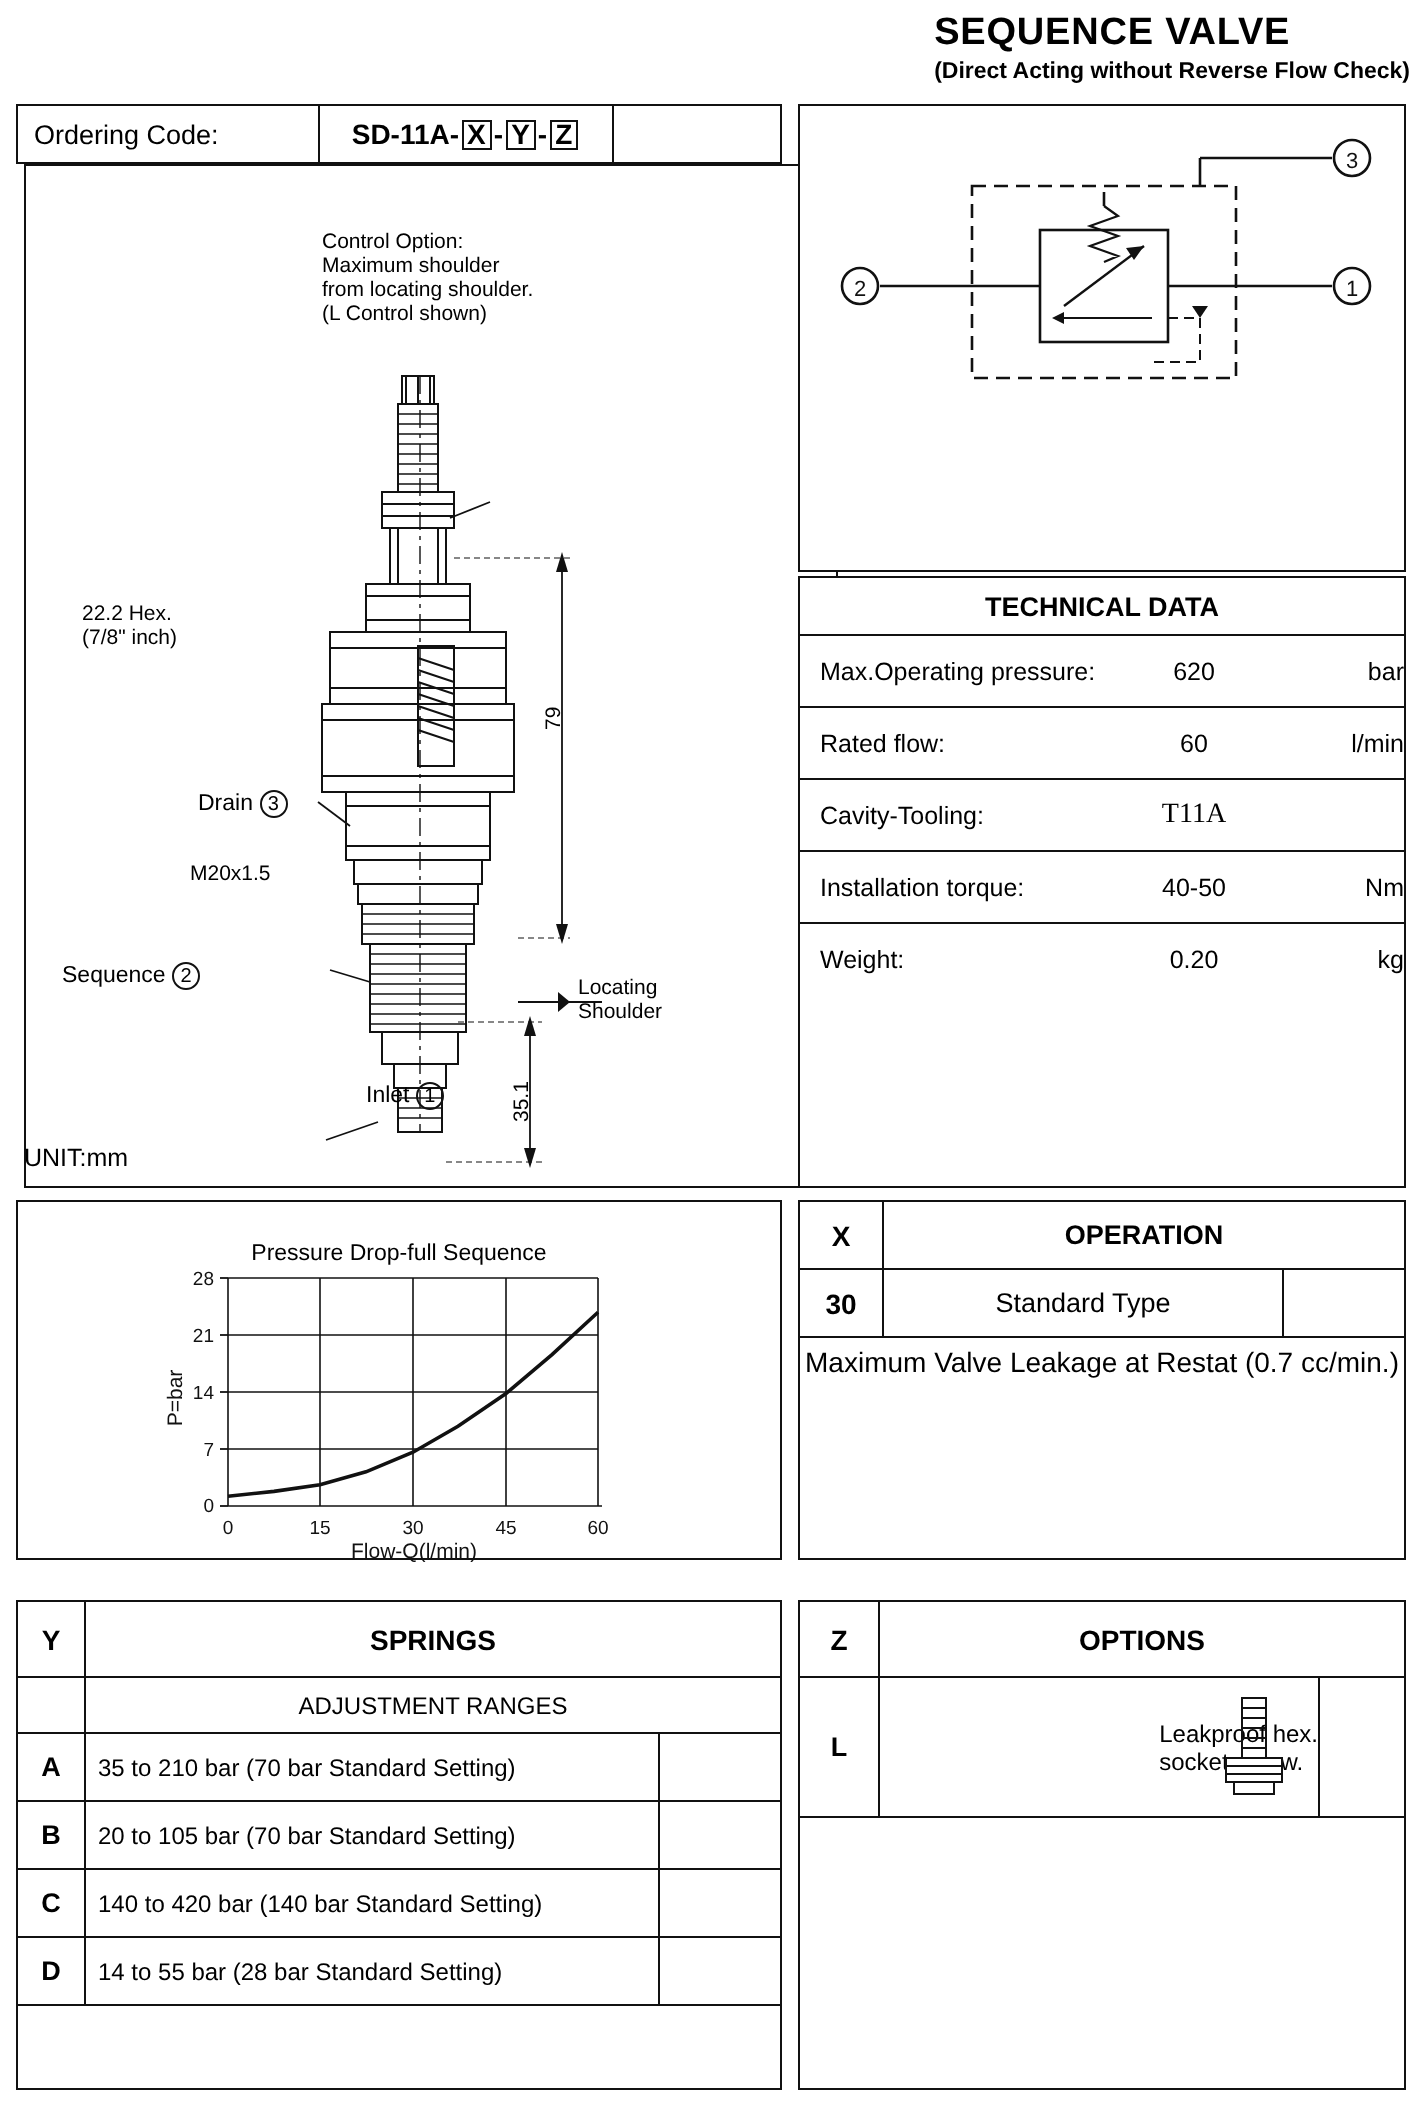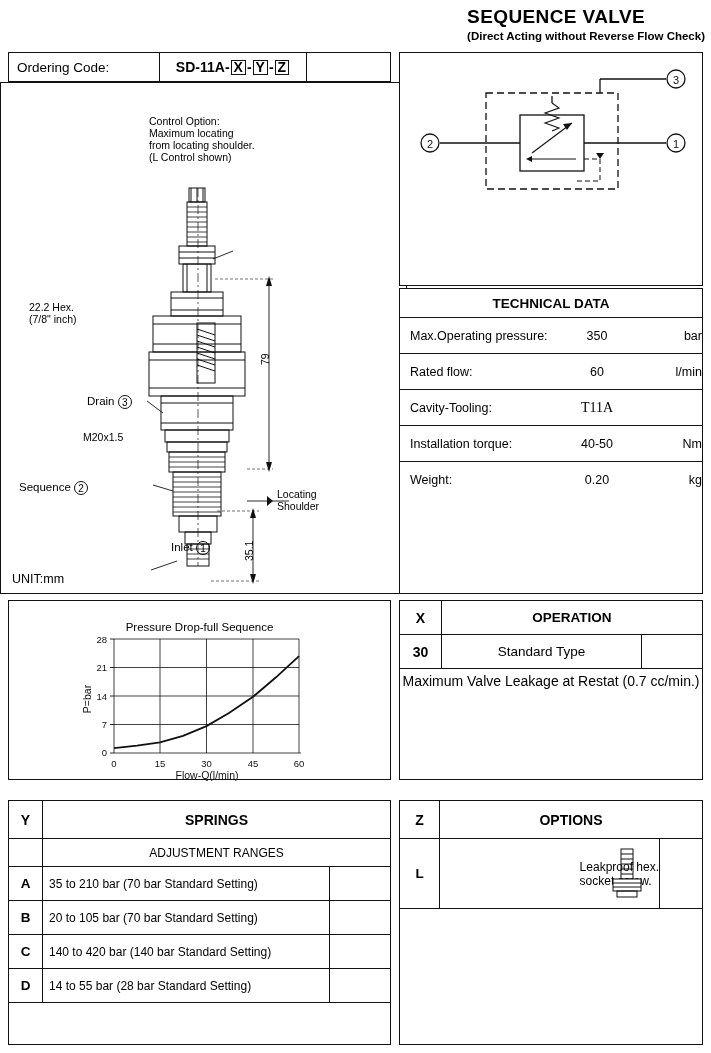--- a/index.html
+++ b/index.html
@@ -26,21 +26,21 @@
   #ordering { left:8px; top:52px; width:383px; height:30px; }
   #ordering .inner { display:flex; height:100%; align-items:stretch; }
   .oc-label { display:flex; align-items:center; padding-left:8px; font-size:13.5px; width:150px; }
   .oc-code { border-left:1.5px solid #111; border-right:1.5px solid #111;
              display:flex; align-items:center; justify-content:center; width:148px;
              font-size:14px; font-weight:bold; }
   .oc-code .v { display:inline-block; border:1.2px solid #111; padding:0 2px; margin:0 1px; line-height:13px; }
   .oc-rest { flex:1; }
 
   
-  #drawing { left:0; top:82px; width:407px; height:512px; }
+  #drawing { left:12px; top:82px; width:407px; height:512px; }
   #drawing svg { position:absolute; left:0; top:0; }
   .lbl { position:absolute; font-size:11.5px; line-height:13px; }
   .lbl.sm { font-size:10.5px; line-height:12px; }
   .circnum { display:inline-block; width:14px; height:14px; border:1.2px solid #111;
              border-radius:50%; text-align:center; font-size:10px; line-height:13px;
              vertical-align:middle; }
   #unit { position:absolute; left:12px; top:572px; font-size:12.5px; }
 
   
   #symbol { left:399px; top:52px; width:304px; height:234px; }
@@ -217,21 +217,21 @@
         <path d="M249 491 L252 501 L255 491 Z" fill="#111" stroke="none"></path>
         <line x1="216" y1="428" x2="258" y2="428" stroke-width="0.6" stroke-dasharray="3,2"></line>
         <line x1="210" y1="498" x2="258" y2="498" stroke-width="0.6" stroke-dasharray="3,2"></line>
 
         <path d="M272 418 L266 413 L266 423 Z" fill="#111" stroke="none"></path>
       </g>
     </svg>
 
     <div class="lbl sm" style="left:148px; top:32px; width:125px;">
       <div>Control Option:</div>
-      <div>Maximum locating</div>
+      <div>Maximum shoulder</div>
       <div>from locating shoulder.</div>
       <div>(L Control shown)</div>
     </div>
 
     <div class="lbl sm" style="left:28px; top:218px;">
       <div>22.2  Hex.</div>
       <div>(7/8" inch)</div>
     </div>
 
     <div class="lbl" style="left:86px; top:312px;">
@@ -296,21 +296,21 @@
       <text x="30" y="95" text-anchor="middle" font-family="Liberation Sans, sans-serif" font-size="11" fill="#111">2</text>
       <text x="276" y="31" text-anchor="middle" font-family="Liberation Sans, sans-serif" font-size="11" fill="#111">3</text>
     </svg>
   </div>
 
   <div class="bx" id="tech">
     <div class="td-title">TECHNICAL DATA</div>
 
     <div class="td-row">
       <div class="k">Max.Operating pressure:</div>
-      <div class="v">350</div>
+      <div class="v">620</div>
       <div class="u">bar</div>
     </div>
     <div class="td-row">
       <div class="k">Rated flow:</div>
       <div class="v">60</div>
       <div class="u">l/min</div>
     </div>
     <div class="td-row serif">
       <div class="k">Cavity-Tooling:</div>
       <div class="v">T11A</div>

